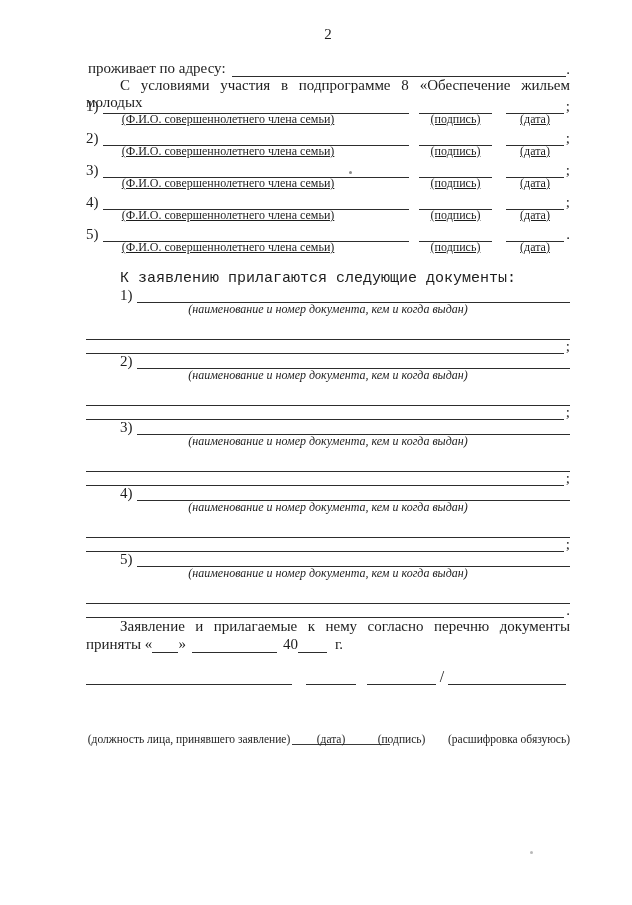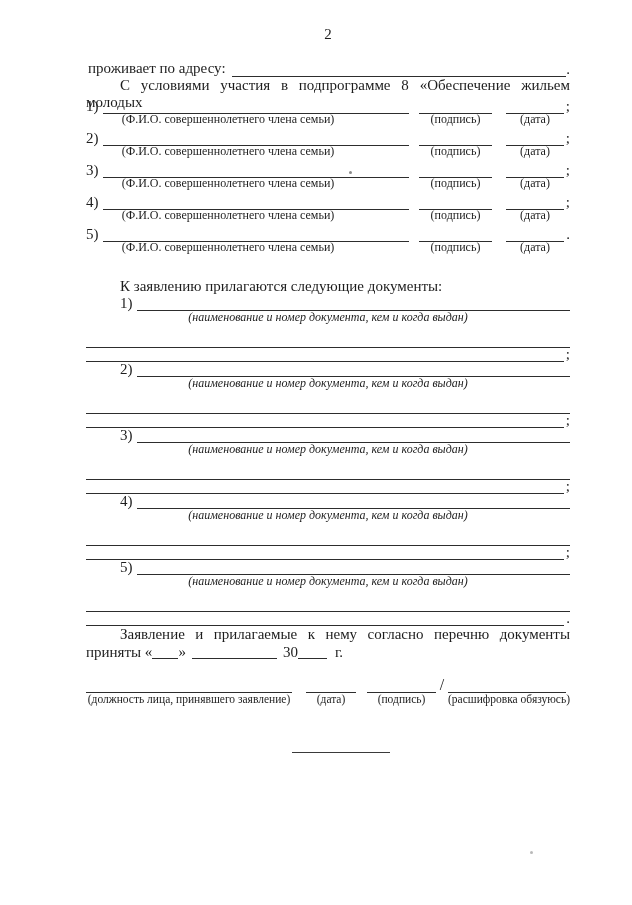--- a/index.html
+++ b/index.html
@@ -74,28 +74,30 @@
     line-height: 16px;
     align-self: end;
     text-align: right;
   }
   .cap {
     font-size: 12px;
     line-height: 13px;
     text-align: center;
     white-space: nowrap;
     overflow: visible;
+    text-decoration: underline;
   }
   .cap.fio { padding-right: 56px; }
   
   .docs-heading {
-    margin-top: 24px;
+    margin-top: 16px;
     height: 17px;
     line-height: 17px;
     text-indent: 34px;
+    font-family: Liberation Mono, monospace;
   }
   .doc-item { margin-top: 1px; height: 65px; }
   .doc-num-row {
     display: flex;
     margin-left: 34px;
     height: 15px;
     align-items: flex-end;
   }
   .doc-num-row .num-cell { width: 17px; }
   .doc-num-row .uline { flex: 1; }
@@ -122,21 +124,21 @@
   .accept-block { }
   .accept-line1 {
     height: 18px;
     line-height: 18px;
     text-indent: 34px;
     text-align: justify;
     text-align-last: justify;
   }
   .accept-line2 {
     display: flex;
-    align-items: flex-start;
+    align-items: flex-end;
     height: 18px;
     line-height: 18px;
     white-space: nowrap;
   }
   .mini-blank {
     border-bottom: 1px solid #2d2d2d;
     height: 15px;
     display: inline-block;
   }
   .w-day { width: 26px; }
@@ -148,20 +150,21 @@
     display: grid;
     grid-template-columns: 206px 14px 50px 11px 69px 12px 118px;
   }
   .official-lines { margin-top: 16px; height: 15px; align-items: end; }
   .official-caps { height: 14px; }
   .cap-sm {
     font-size: 11.5px;
     line-height: 14px;
     text-align: center;
     white-space: nowrap;
+    margin-top: 48px;
   }
   .slash-cell {
     font-size: 16px;
     line-height: 16px;
     text-align: center;
     align-self: end;
   }
   
   .footer-line {
     margin-top: 46px;
@@ -381,21 +384,21 @@
 
   </div>
 
   <div class="accept-block">
     <div class="accept-line1">Заявление и прилагаемые к нему согласно перечню документы</div>
     <div class="accept-line2">
       <span>приняты «</span>
       <span class="mini-blank w-day"></span>
       <span>»</span>
       <span class="mini-blank w-month"></span>
-      <span>30</span>
+      <span>40</span>
       <span class="mini-blank w-year"></span>
       <span class="sp"></span>
       <span>г.</span>
     </div>
   </div>
 
   <div>
     <div class="official-lines">
       <span class="uline"></span>
       <span></span>

